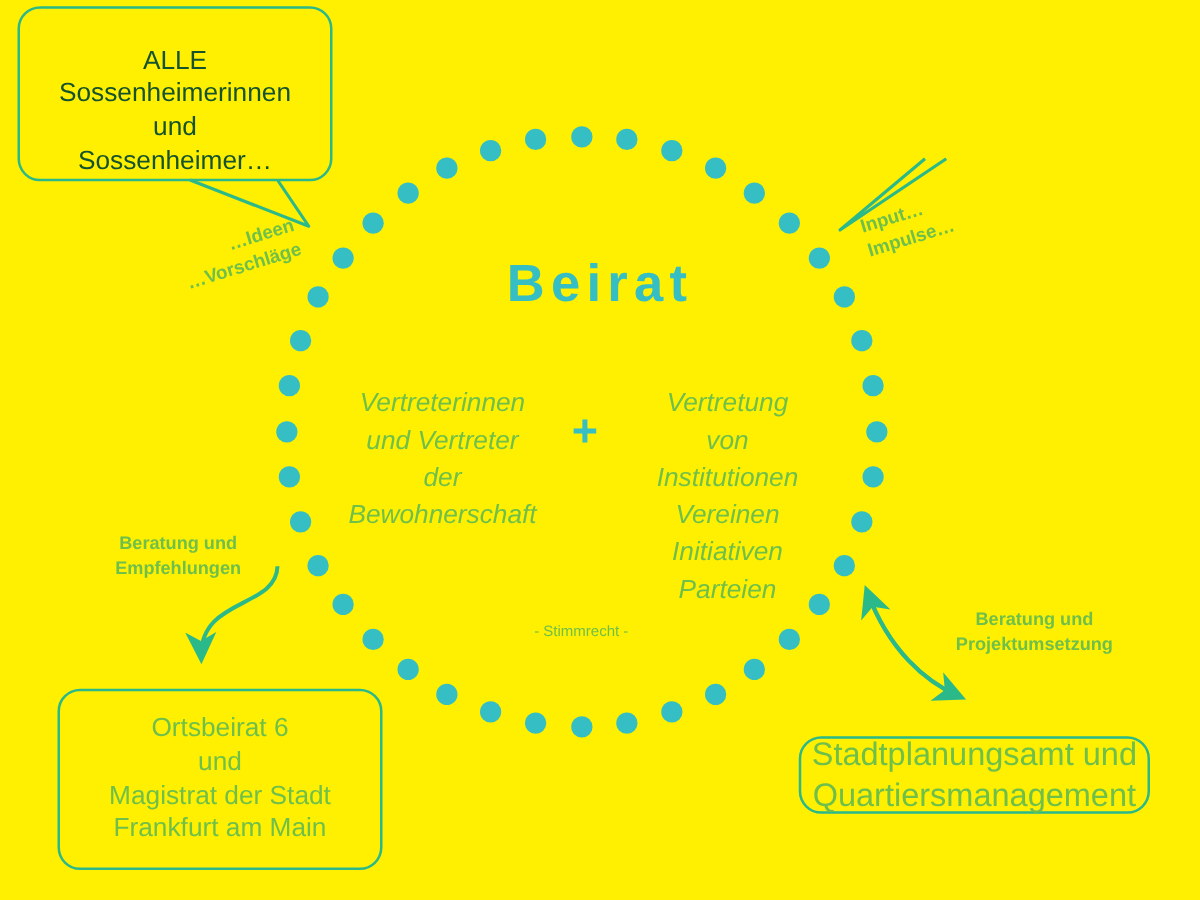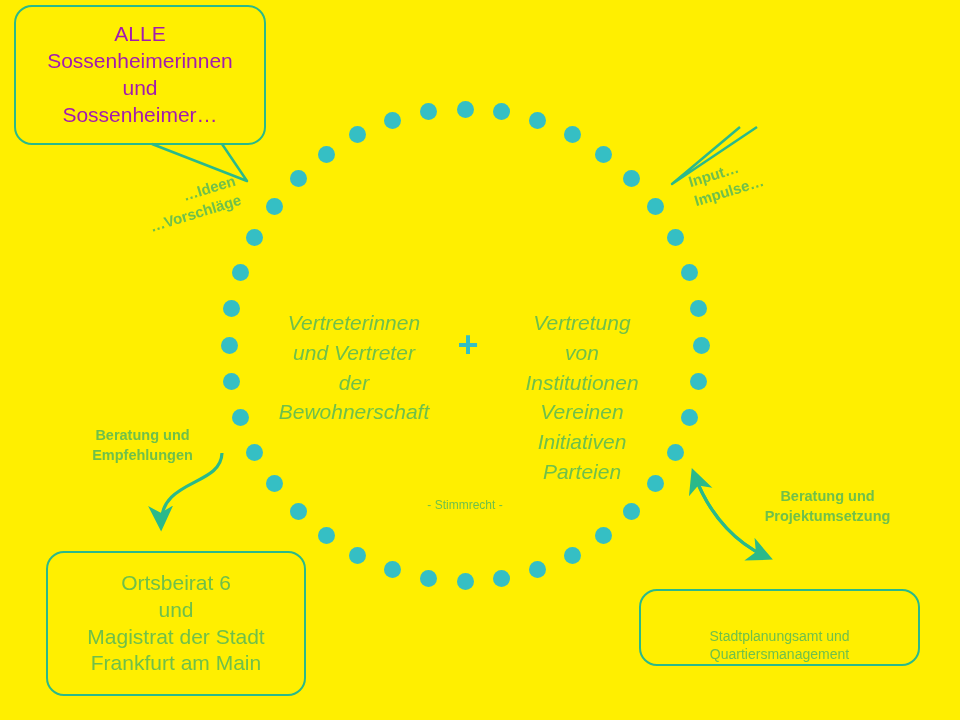--- a/index.html
+++ b/index.html
@@ -39,21 +39,21 @@
     text-align: center;
     color: #6fc04a;
     line-height: 1.28;
     z-index: 4;
   }
   .box .txt { white-space: pre-line; display: block; width: 100%; }
 
   #callout-all      { left: 14px;  top: 5px;   width: 252px; height: 140px; font-size: 21px; }
   #callout-workshop { left: 710px; top: 22px;  width: 240px; height: 106px; font-size: 21px; }
   #box-ortsbeirat   { left: 46px;  top: 551px; width: 260px; height: 145px; font-size: 21px; }
-  #box-stadtplanung { left: 639px; top: 589px; width: 281px; height: 77px;  font-size: 14px; align-items: flex-end; }
+  #box-stadtplanung { left: 639px; top: 589px; width: 281px; height: 62px;  font-size: 26px; }
 
   
   .dot {
     position: absolute;
     width: 17px;
     height: 17px;
     border-radius: 50%;
     background: #35bfc4;
     z-index: 1;
   }
@@ -201,38 +201,39 @@
     <path d="M152,144 L247,181 L222,144" fill="none" stroke="#2bb98a" stroke-width="2.5" stroke-linejoin="round"></path>
 
     <path d="M740,127 L672,184 L757,127" fill="none" stroke="#2bb98a" stroke-width="2.5" stroke-linejoin="round"></path>
 
     <path d="M222,453 C221,487 160,478 161,525" fill="none" stroke="#2bb98a" stroke-width="3.2" marker-end="url(#arrowTeal)"></path>
 
     <path d="M767,557 C740,545 711,520 694,474" fill="none" stroke="#2bb98a" stroke-width="3.2" marker-end="url(#arrowTeal)"></path>
     <path d="M694,474 C711,520 740,545 767,557" fill="none" stroke="#2bb98a" stroke-width="3.2" marker-end="url(#arrowTeal)"></path>
   </svg>
 
+  <div id="title-beirat" style="color: rgb(53, 191, 196);">Beirat</div>
 
   <div id="col-left" class="col-text" style="color: rgb(111, 192, 74);">Vertreterinnen
 und Vertreter
 der
 Bewohnerschaft</div>
 
   <div id="plus-sign" style="color: rgb(53, 191, 196);">+</div>
 
   <div id="col-right" class="col-text" style="color: rgb(111, 192, 74);">Vertretung
 von
 Institutionen
 Vereinen
 Initiativen
 Parteien</div>
 
   <div id="stimmrecht" style="color: rgb(111, 192, 74);">- Stimmrecht -</div>
 
-  <div id="callout-all" class="box" style="border-color: rgb(43, 185, 138); color: #a21caf;">
+  <div id="callout-all" class="box" style="border-color: rgb(43, 185, 138); color: #14532d; align-items: flex-end;">
     <span class="txt">ALLE
 Sossenheimerinnen
 und
 Sossenheimer…</span>
   </div>
 
 
   <div id="box-ortsbeirat" class="box" style="border-color: rgb(43, 185, 138); color: rgb(111, 192, 74);">
     <span class="txt">Ortsbeirat 6
 und

